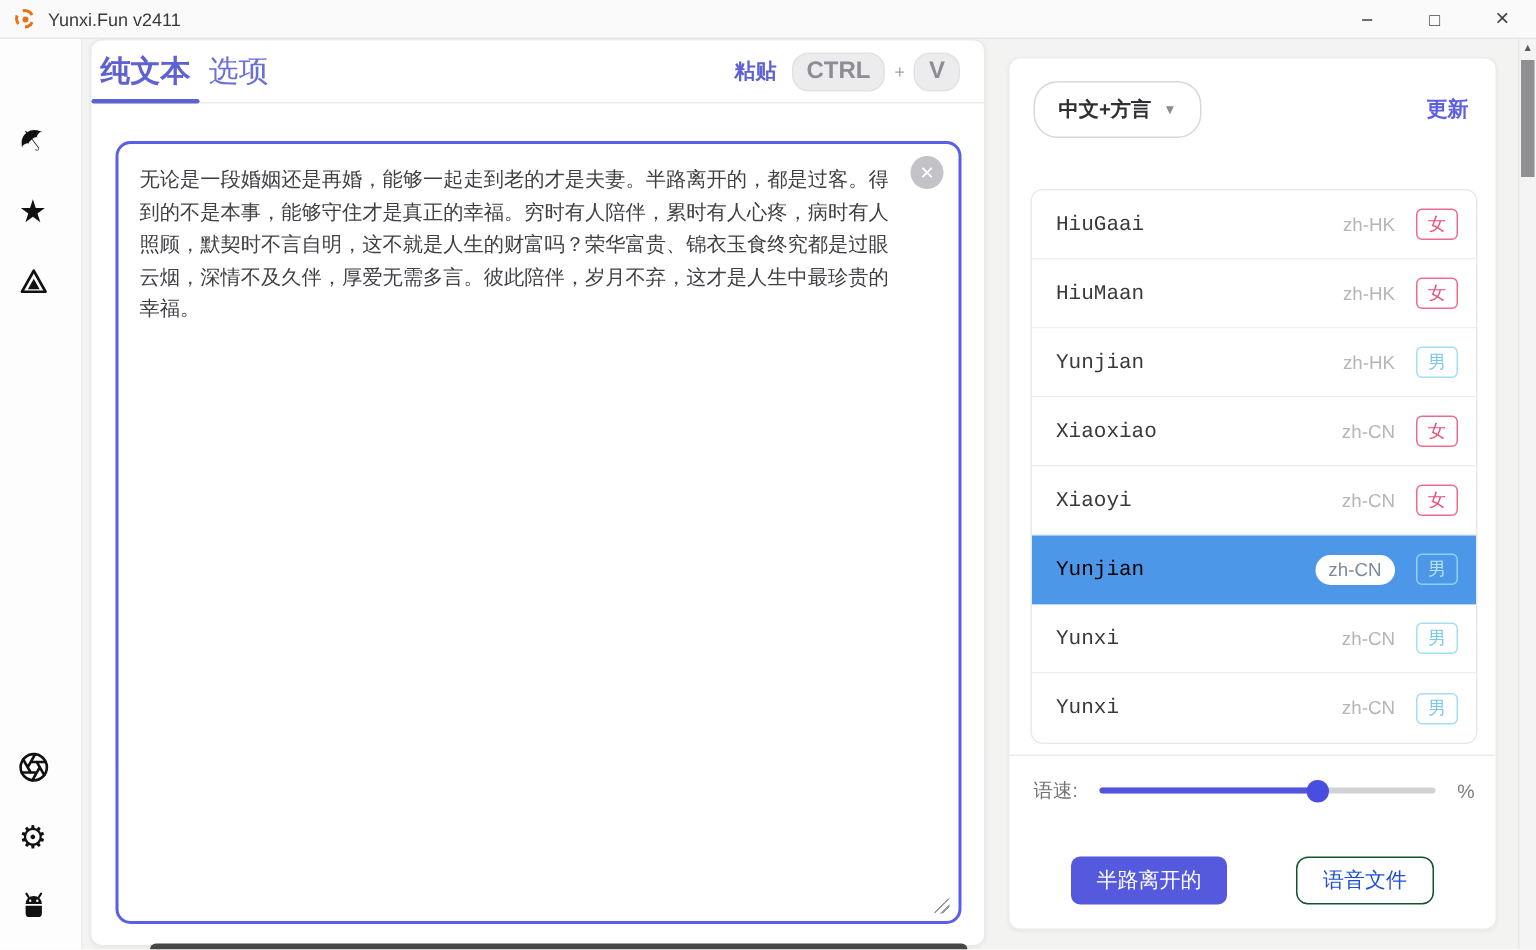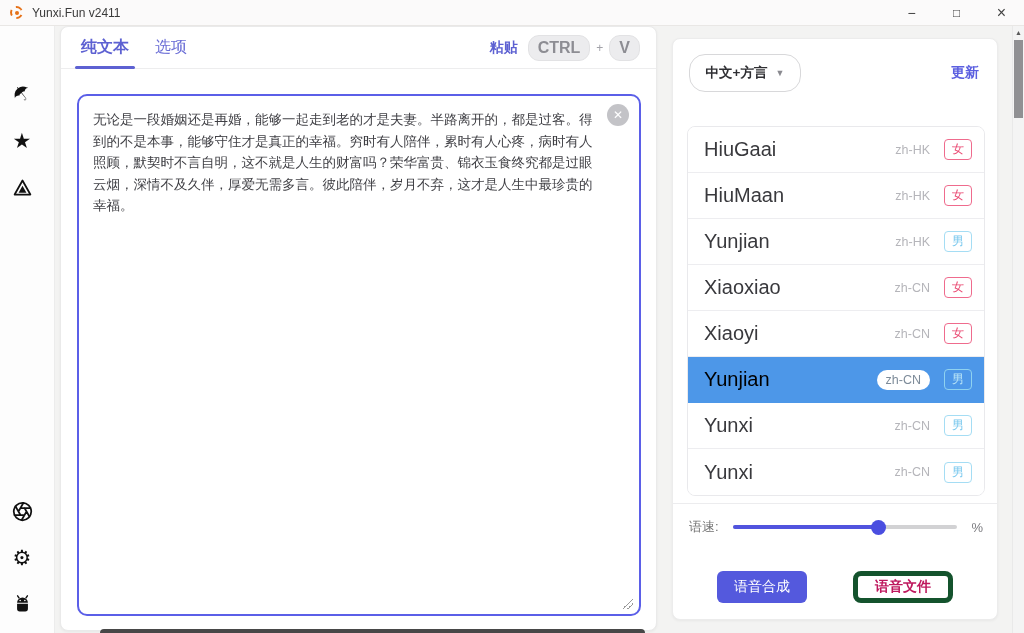--- a/index.html
+++ b/index.html
@@ -50,21 +50,21 @@
   .editor-card {
     position:absolute; left:60px; top:26px; width:597px; height:605px;
     background:#fff; border:1px solid #eaeaea; border-radius:8px;
     box-shadow:0 1px 3px rgba(0,0,0,.05);
   }
   .tabs-row {
     position:absolute; left:0; top:0; right:0; height:42px;
     border-bottom:1px solid #ededee; display:flex; align-items:center;
   }
   .tab { position:relative; height:100%; display:flex; align-items:center;
-    padding:0 6px; margin-left:14px; font-size:16px; color:#6b6ed6; cursor:pointer; }
+    padding:0 6px; font-size:20px; color:#6b6ed6; cursor:pointer; }
   .tab.active { font-weight:bold; color:#5d61d2; }
   .tab.active::after {
     content:""; position:absolute; left:0; right:0; bottom:-1px; height:3px;
     background:#5d61d2; border-radius:2px;
   }
   .paste-zone { margin-left:auto; margin-right:16px; display:flex; align-items:center; gap:6px; }
   .paste-label { color:#5d61d2; font-weight:bold; font-size:14px; margin-right:4px; cursor:pointer; }
   .key-pill {
     background:#ececee; border:1px solid #e2e2e4; color:#8d8d93;
     font-size:16px; font-weight:bold; padding:3px 9px; border-radius:11px;
@@ -109,21 +109,21 @@
   }
   .voice-list {
     position:absolute; left:14px; top:87px; width:298px; height:370px;
     border:1px solid #e9e9ec; border-radius:8px; overflow:hidden; background:#fff;
   }
   .voice-row {
     height:46px; display:flex; align-items:center; padding:0 12px 0 16px;
     border-bottom:1px solid #ededf0; cursor:pointer; background:#fff;
   }
   .voice-row:last-child { border-bottom:none; }
-  .voice-name { font-size:20px; color:#39393d; font-weight:500; }
+  .voice-name { font-size:14px; color:#39393d; font-weight:500;font-family:Liberation Mono, monospace; }
   .voice-lang { margin-left:auto; font-size:12.5px; color:#b5b5ba; margin-right:14px; }
   .gender-badge {
     font-size:12px; padding:1px 7px; border-radius:4px; border:1px solid; background:#fff;
   }
   .gender-badge.female { color:#ea4c74; border-color:#ef6b8d; }
   .gender-badge.male   { color:#79c8ee; border-color:#a5ddf4; }
   .voice-row.selected { background:#4d97e8; border-bottom-color:#4d97e8; }
   .voice-row.selected .voice-name { color:#000000; }
   .voice-row.selected .voice-lang {
     background:#fff; color:#7d8b99; padding:3px 9px; border-radius:11px; font-weight:500;
@@ -146,21 +146,21 @@
   .rate-thumb {
     position:absolute; top:50%; width:15px; height:15px; margin-top:-7.5px;
     border-radius:50%; background:#4a4ee0; cursor:pointer;
   }
   .rate-unit { margin-left:auto; margin-right:14px; font-size:13px; color:#7c7c80; }
 
   .action-row { position:absolute; left:0; right:0; top:532px; display:flex; justify-content:center; gap:46px; }
   .btn { height:32px; padding:0 17px; font-size:14px; font-weight:500; border-radius:6px;
     display:flex; align-items:center; cursor:pointer; font-family:inherit; }
   .btn.primary { background:#5459dd; color:#fff; border:none; }
-  .btn.ghost { background:#fff; color:#be185d; border:5px solid #14532d; border-radius:8px;font-weight:bold; }
+  .btn.ghost { background:#fff; color:#1d4ed8; border:1px solid #14532d; border-radius:8px; }
 
   
   .scrollbar {
     position:absolute; right:0; top:26px; bottom:0; width:12px;
     background:#f4f4f4; border-left:1px solid #e9e9e9; z-index:25;
   }
   .scroll-arrow { position:absolute; top:3px; left:0; right:0; text-align:center;
     font-size:7px; color:#5a5a5a; }
   .scroll-thumb { position:absolute; left:1px; width:9px; top:14px; height:78px; background:#909093; }
 
@@ -283,21 +283,21 @@
   <div class="rate-row">
     <span class="rate-label">语速:</span>
     <div class="rate-track">
       <div class="rate-fill" style="width: 65%;"></div>
       <div class="rate-thumb" style="left: calc(65% - 7px);"></div>
     </div>
     <span class="rate-unit">%</span>
   </div>
 
   <div class="action-row">
-    <button class="btn primary">语音合成</button>
+    <button class="btn primary">半路离开的</button>
     <button class="btn ghost">语音文件</button>
   </div>
 </div>
 
 <div class="scrollbar">
   <div class="scroll-arrow">▲</div>
   <div class="scroll-thumb"></div>
 </div>
 
 <div class="bottom-strip"></div>

